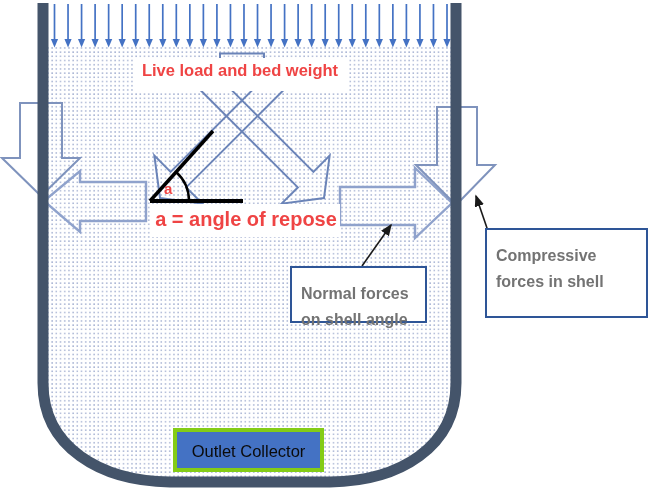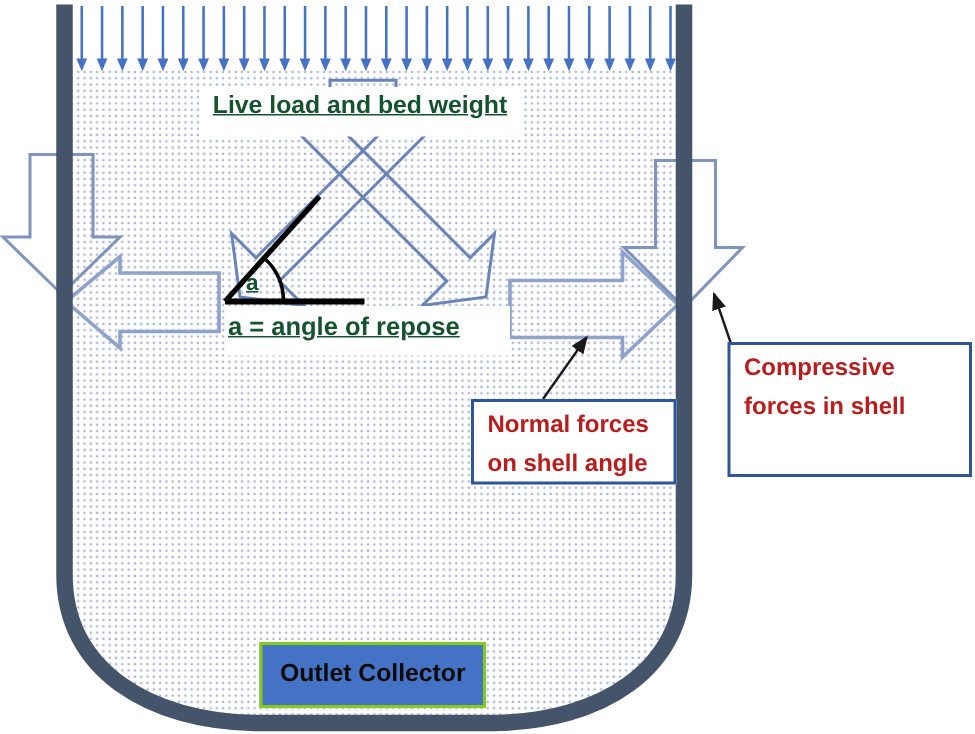--- a/index.html
+++ b/index.html
@@ -1,35 +1,35 @@
 <!DOCTYPE html>
 <html><head>
 <meta charset="utf-8">
 <style>
   html,body{margin:0;padding:0;background:#fff;}
   #stage{
     position:relative;width:650px;height:489px;background:#ffffff;overflow:hidden;
     font-family:"Liberation Sans","DejaVu Sans",sans-serif;
   }
   #diagram-svg{position:absolute;left:0;top:0;}
-  .lbl{position:absolute;color:#14532d;font-weight:bold;text-decoration:underline;}
+  .lbl{position:absolute;color:#ef4444;font-weight:bold;}
   #live-load-label{left:133px;top:61px;width:214px;text-align:center;font-size:16.5px;}
-  #angle-caption{left:152px;top:208px;width:188px;font-size:17px;}
+  #angle-caption{left:152px;top:208px;width:188px;text-align:center;font-size:20px;}
   #angle-symbol{left:164px;top:180px;font-size:15px;}
   .callout{
     position:absolute;background:#ffffff;border:2.5px solid #2E5597;
-    color:#b91c1c;font-weight:bold;font-size:16px;line-height:26px;
-    box-sizing:border-box;padding:3px 9px;
+    color:#737373;font-weight:bold;font-size:16px;line-height:26px;
+    box-sizing:border-box;padding:13px 9px;
   }
-  #normal-forces-box{left:290px;top:266px;width:137px;height:57px;margin-left:24px;}
+  #normal-forces-box{left:290px;top:266px;width:137px;height:57px;}
   #compressive-box{left:485px;top:228px;width:163px;height:90px;}
   #outlet-collector{
     position:absolute;left:173px;top:428px;width:151px;height:44px;
-    background:#4472C4;border:2px solid #84cc16;box-sizing:border-box;
-    color:#0b0b0b;font-weight:bold;font-size:16.5px;text-align:center;line-height:39px;
+    background:#4472C4;border:4px solid #84cc16;box-sizing:border-box;
+    color:#0b0b0b;font-weight:normal;font-size:16.5px;text-align:center;line-height:39px;
   }
 </style>
 </head>
 <body>
 
 <div id="stage">
 
   <svg id="diagram-svg" width="650" height="489" viewBox="0 0 650 489">
     <defs>
       <pattern id="dots" width="4.2" height="4.2" patternUnits="userSpaceOnUse">

